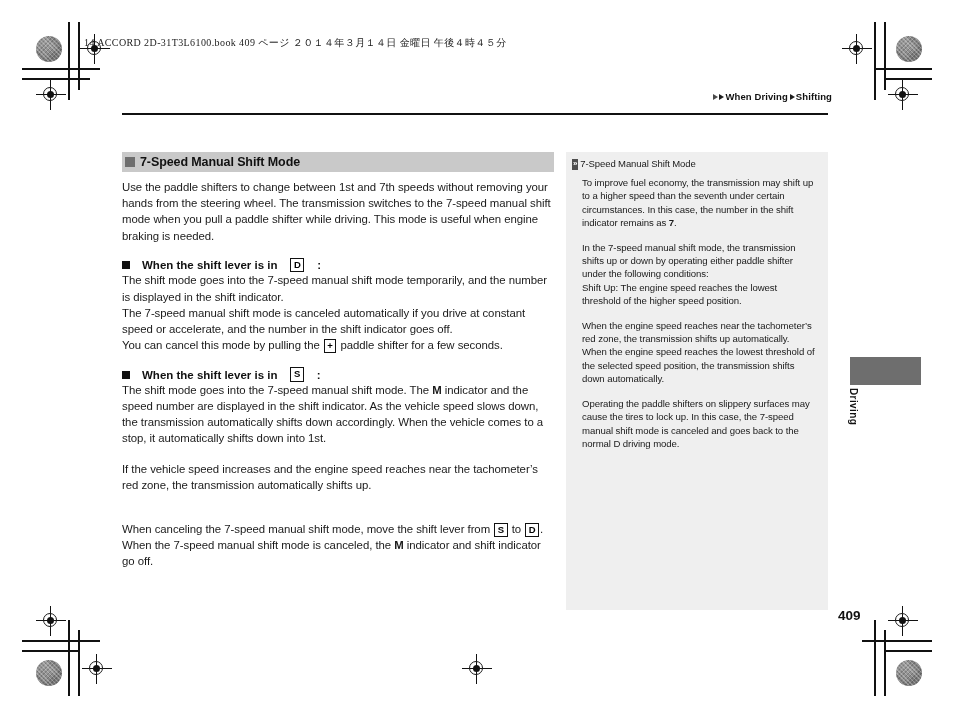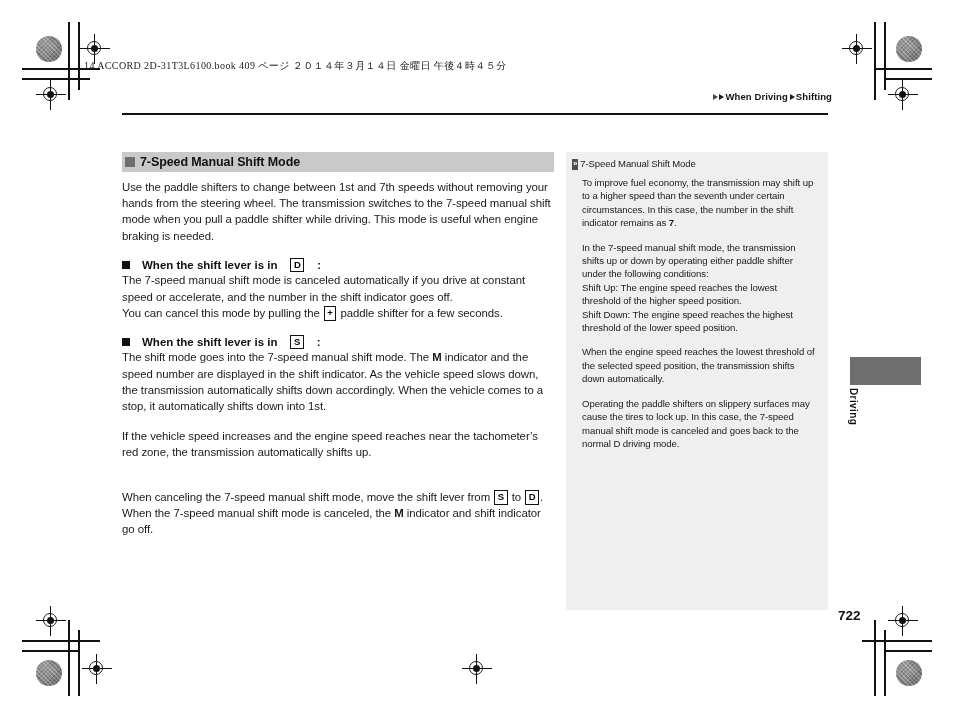--- a/index.html
+++ b/index.html
@@ -66,21 +66,21 @@
     background:
       repeating-linear-gradient(45deg, rgba(255,255,255,.28) 0 1px, rgba(0,0,0,0) 1px 3px),
       repeating-linear-gradient(-45deg, rgba(0,0,0,.18) 0 1px, rgba(0,0,0,0) 1px 3px),
       radial-gradient(circle at 38% 34%, #a3a3a3 0%, #858585 45%, #5f5f5f 100%);
   }
 
   
   .slug {
     position: absolute;
     left: 84px;
-    top: 59px;
+    top: 36px;
     font-family: "Liberation Serif", serif;
     font-size: 10px;
     letter-spacing: .4px;
     color: #1b1b1b;
     white-space: nowrap;
   }
 
   
   .runhead {
     position: absolute;
@@ -354,20 +354,21 @@
 
     <p class="body-p">Use the paddle shifters to change between 1st and 7th speeds without removing your hands from the steering wheel. The transmission switches to the 7-speed manual shift mode when you pull a paddle shifter while driving. This mode is useful when engine braking is needed.</p>
 
     <div class="sub-h">
       <span class="sq"></span>
       <span>When the shift lever is in</span>
       <span class="keybox">D</span>
       <span>:</span>
     </div>
 
+    <p class="body-p tight">The shift mode goes into the 7-speed manual shift mode temporarily, and the number is displayed in the shift indicator.</p>
     <p class="body-p tight">The 7-speed manual shift mode is canceled automatically if you drive at constant speed or accelerate, and the number in the shift indicator goes off.</p>
     <p class="body-p tight"><span>You can cancel this mode by pulling the</span> <span class="keybox">+</span> <span>paddle shifter for a few seconds.</span></p>
 
     <div class="sub-h">
       <span class="sq"></span>
       <span>When the shift lever is in</span>
       <span class="keybox">S</span>
       <span>:</span>
     </div>
 
@@ -386,26 +387,26 @@
   <div class="sidepanel">
     <div class="note-title">
       <span class="chev-box">»</span>
       <span>7-Speed Manual Shift Mode</span>
     </div>
     <div class="note-body">
       <p><span>To improve fuel economy, the transmission may shift up to a higher speed than the seventh under certain circumstances. In this case, the number in the shift indicator remains as</span> <b>7</b><span>.</span></p>
       <div class="pgap"></div>
       <p>In the 7-speed manual shift mode, the transmission shifts up or down by operating either paddle shifter under the following conditions:</p>
       <p>Shift Up: The engine speed reaches the lowest threshold of the higher speed position.</p>
-      <p>Shift Down: The engine speed reaches the highest threshold of the lower speed position.</p>
       <div class="pgap"></div>
+      <p>When the engine speed reaches near the tachometer’s red zone, the transmission shifts up automatically.</p>
       <p>When the engine speed reaches the lowest threshold of the selected speed position, the transmission shifts down automatically.</p>
       <div class="pgap"></div>
       <p>Operating the paddle shifters on slippery surfaces may cause the tires to lock up. In this case, the 7-speed manual shift mode is canceled and goes back to the normal D driving mode.</p>
     </div>
   </div>
 
   <div class="thumbtab"></div>
   <div class="thumbtab-label">Driving</div>
 
-  <div class="folio">722</div>
+  <div class="folio">409</div>
 
 </div>
 
 </body></html>

